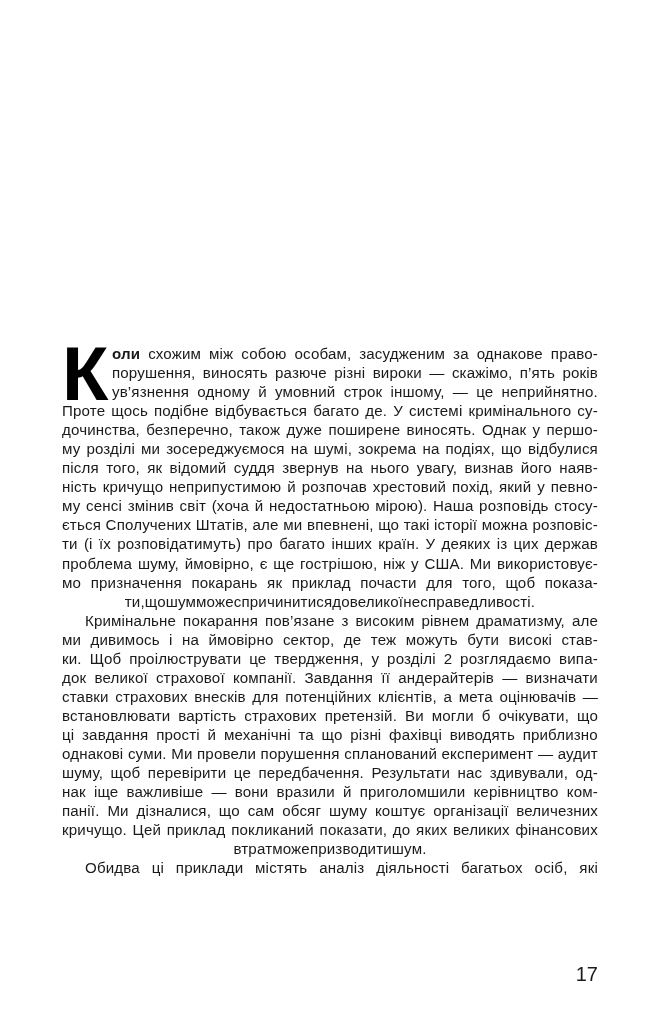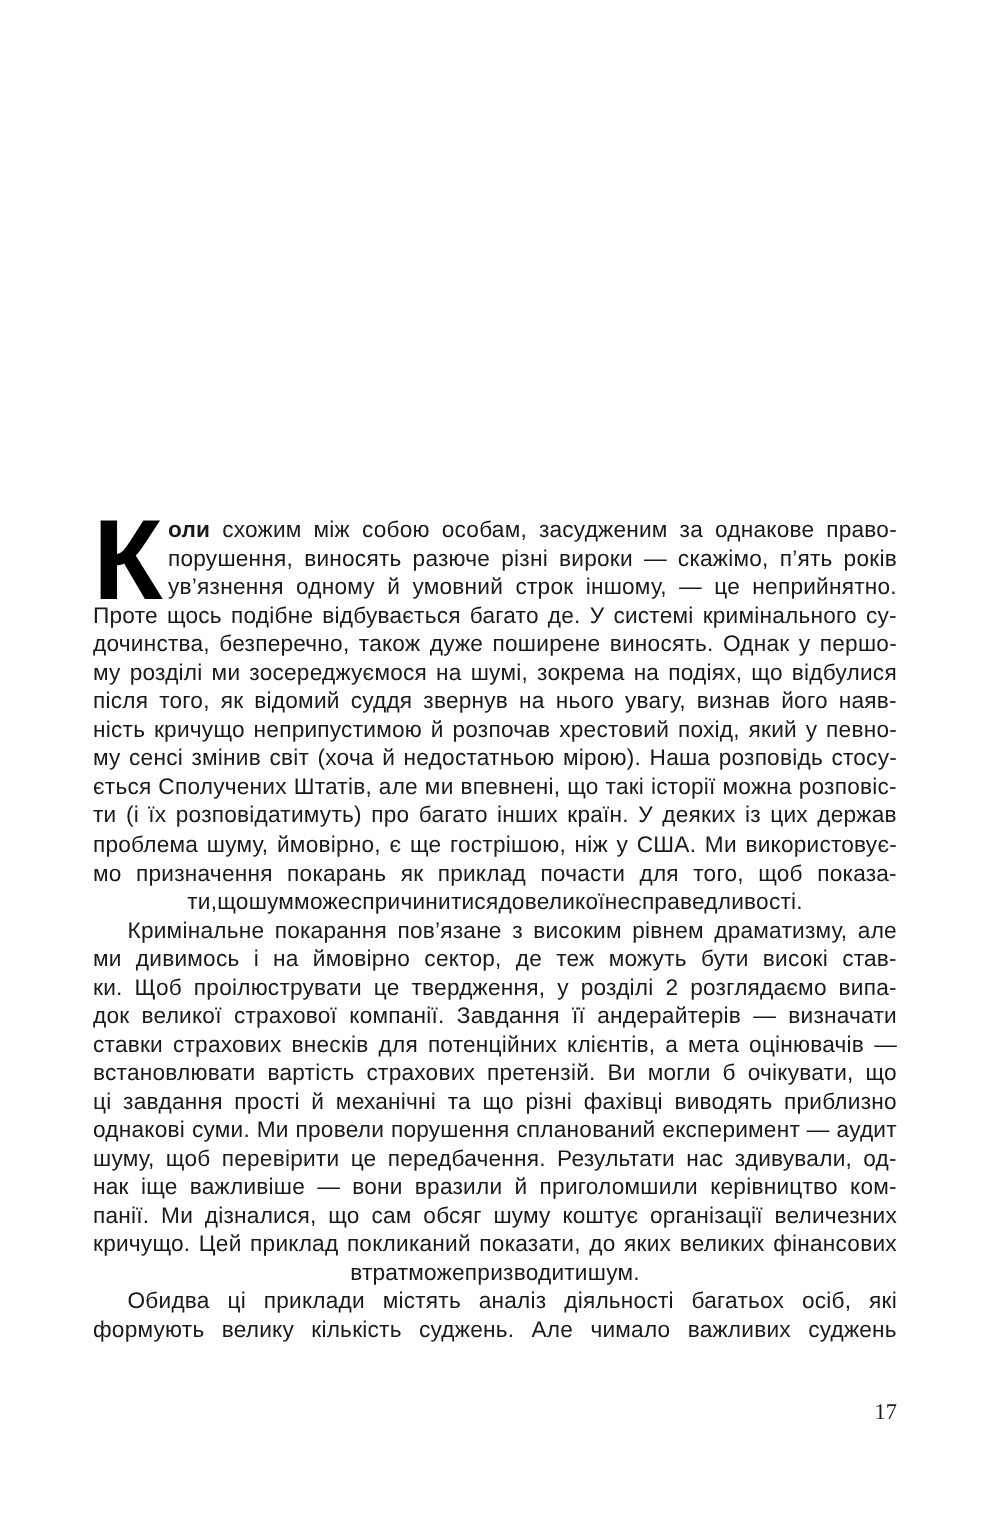--- a/index.html
+++ b/index.html
@@ -85,27 +85,27 @@
   }
 
   .bold-lead {
     font-weight: 700;
   }
 
   
   .folio {
     position: absolute;
     left: 0;
-    top: 933px;
+    top: 965px;
     width: 598px;
     text-align: right;
-    font-size: 15px;
+    font-size: 20px;
     line-height: 18px;
     color: #1a1a1a;
-    font-family: Liberation Serif, serif;
+    font-family: Liberation Sans, sans-serif;
   }
 </style>
 </head>
 <body>
 
 <div class="page">
 
   <div class="text-block">
     <div class="dropcap">К</div>
     <div id="paragraphs">
@@ -135,20 +135,19 @@
           <div class="line just"><span class="w">ці</span><span class="w">завдання</span><span class="w">прості</span><span class="w">й</span><span class="w">механічні</span><span class="w">та</span><span class="w">що</span><span class="w">різні</span><span class="w">фахівці</span><span class="w">виводять</span><span class="w">приблизно</span></div>
           <div class="line just"><span class="w">однакові</span><span class="w">суми.</span><span class="w">Ми</span><span class="w">провели</span><span class="w">порушення</span><span class="w">спланований</span><span class="w">експеримент</span><span class="w">—</span><span class="w">аудит</span></div>
           <div class="line just"><span class="w">шуму,</span><span class="w">щоб</span><span class="w">перевірити</span><span class="w">це</span><span class="w">передбачення.</span><span class="w">Результати</span><span class="w">нас</span><span class="w">здивували,</span><span class="w">од-</span></div>
           <div class="line just"><span class="w">нак</span><span class="w">іще</span><span class="w">важливіше</span><span class="w">—</span><span class="w">вони</span><span class="w">вразили</span><span class="w">й</span><span class="w">приголомшили</span><span class="w">керівництво</span><span class="w">ком-</span></div>
           <div class="line just"><span class="w">панії.</span><span class="w">Ми</span><span class="w">дізналися,</span><span class="w">що</span><span class="w">сам</span><span class="w">обсяг</span><span class="w">шуму</span><span class="w">коштує</span><span class="w">організації</span><span class="w">величезних</span></div>
           <div class="line just"><span class="w">кричущо.</span><span class="w">Цей</span><span class="w">приклад</span><span class="w">покликаний</span><span class="w">показати,</span><span class="w">до</span><span class="w">яких</span><span class="w">великих</span><span class="w">фінансових</span></div>
           <div class="line flush"><span class="w">втрат</span><span class="w">може</span><span class="w">призводити</span><span class="w">шум.</span></div>
         </div>
         <div class="para">
           <div class="line just indent-para"><span class="w">Обидва</span><span class="w">ці</span><span class="w">приклади</span><span class="w">містять</span><span class="w">аналіз</span><span class="w">діяльності</span><span class="w">багатьох</span><span class="w">осіб,</span><span class="w">які</span></div>
-          <div class="line just"><span class="w">формують</span><span class="w">велику</span><span class="w">кількість</span><span class="w">суджень.</span><span class="w">Але</span><span class="w">чимало</span><span class="w">важливих</span><span class="w">суджень</span></div>
         </div>
       </div>
   </div>
 
   <div class="folio">17</div>
 
 </div>
 
 </body></html>

